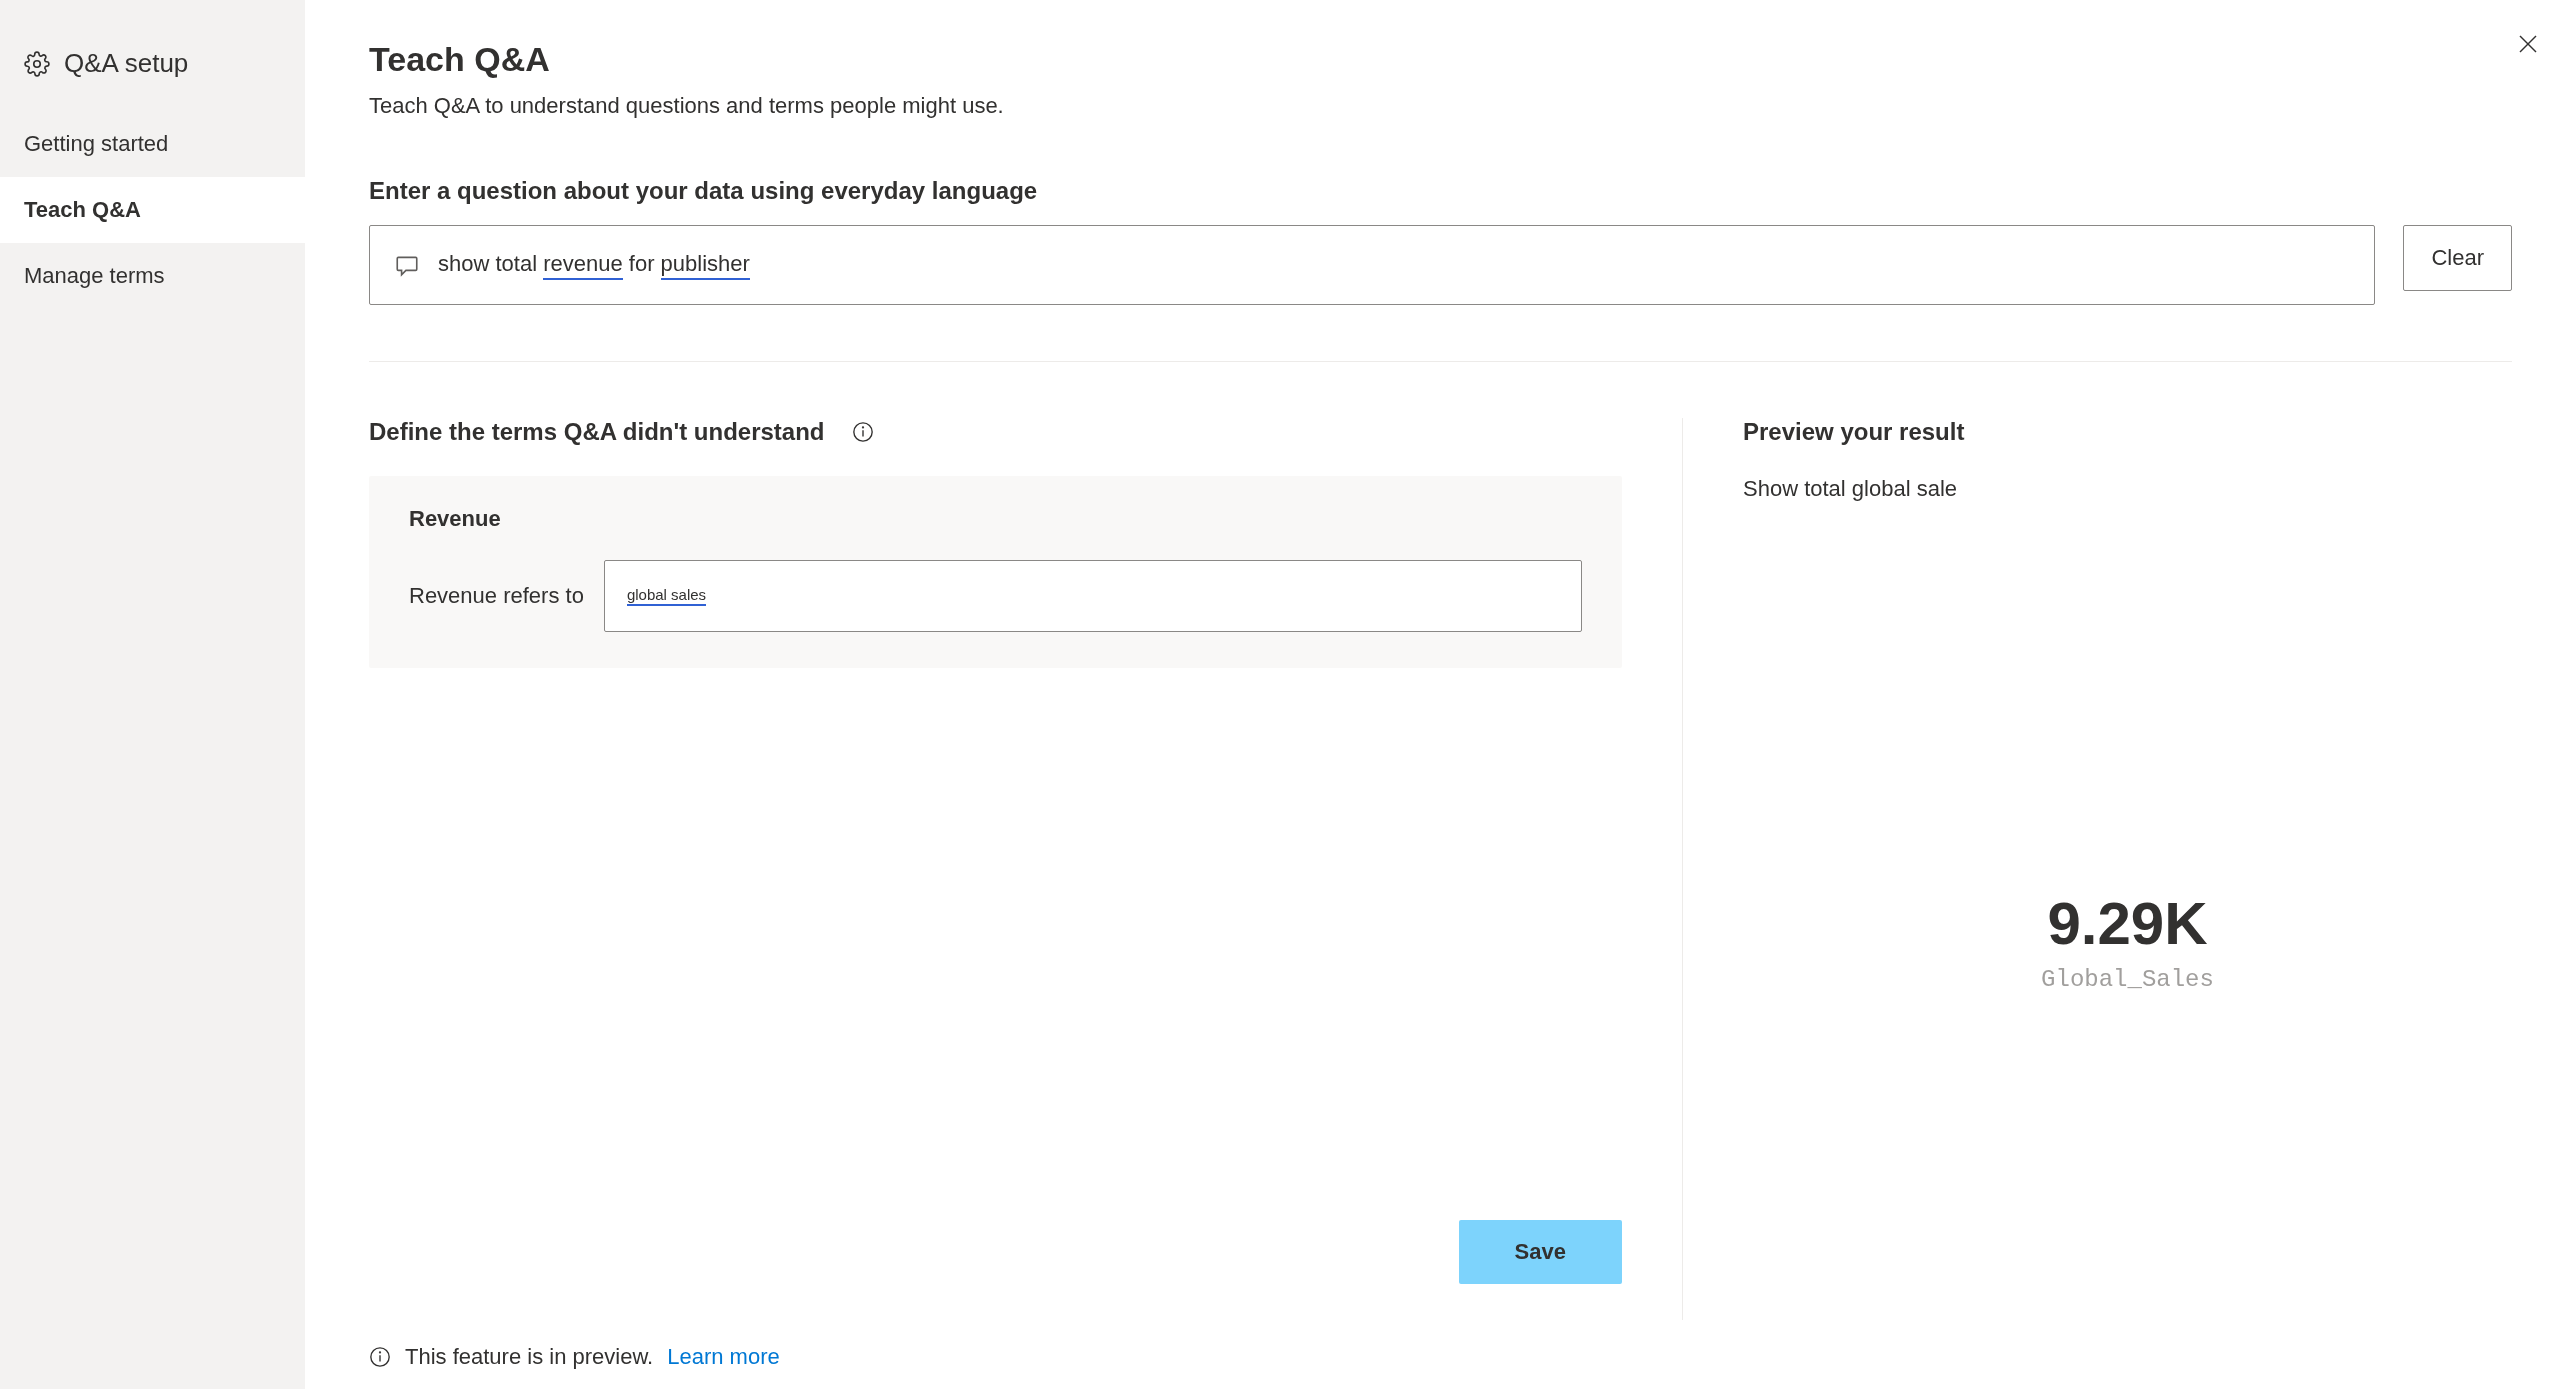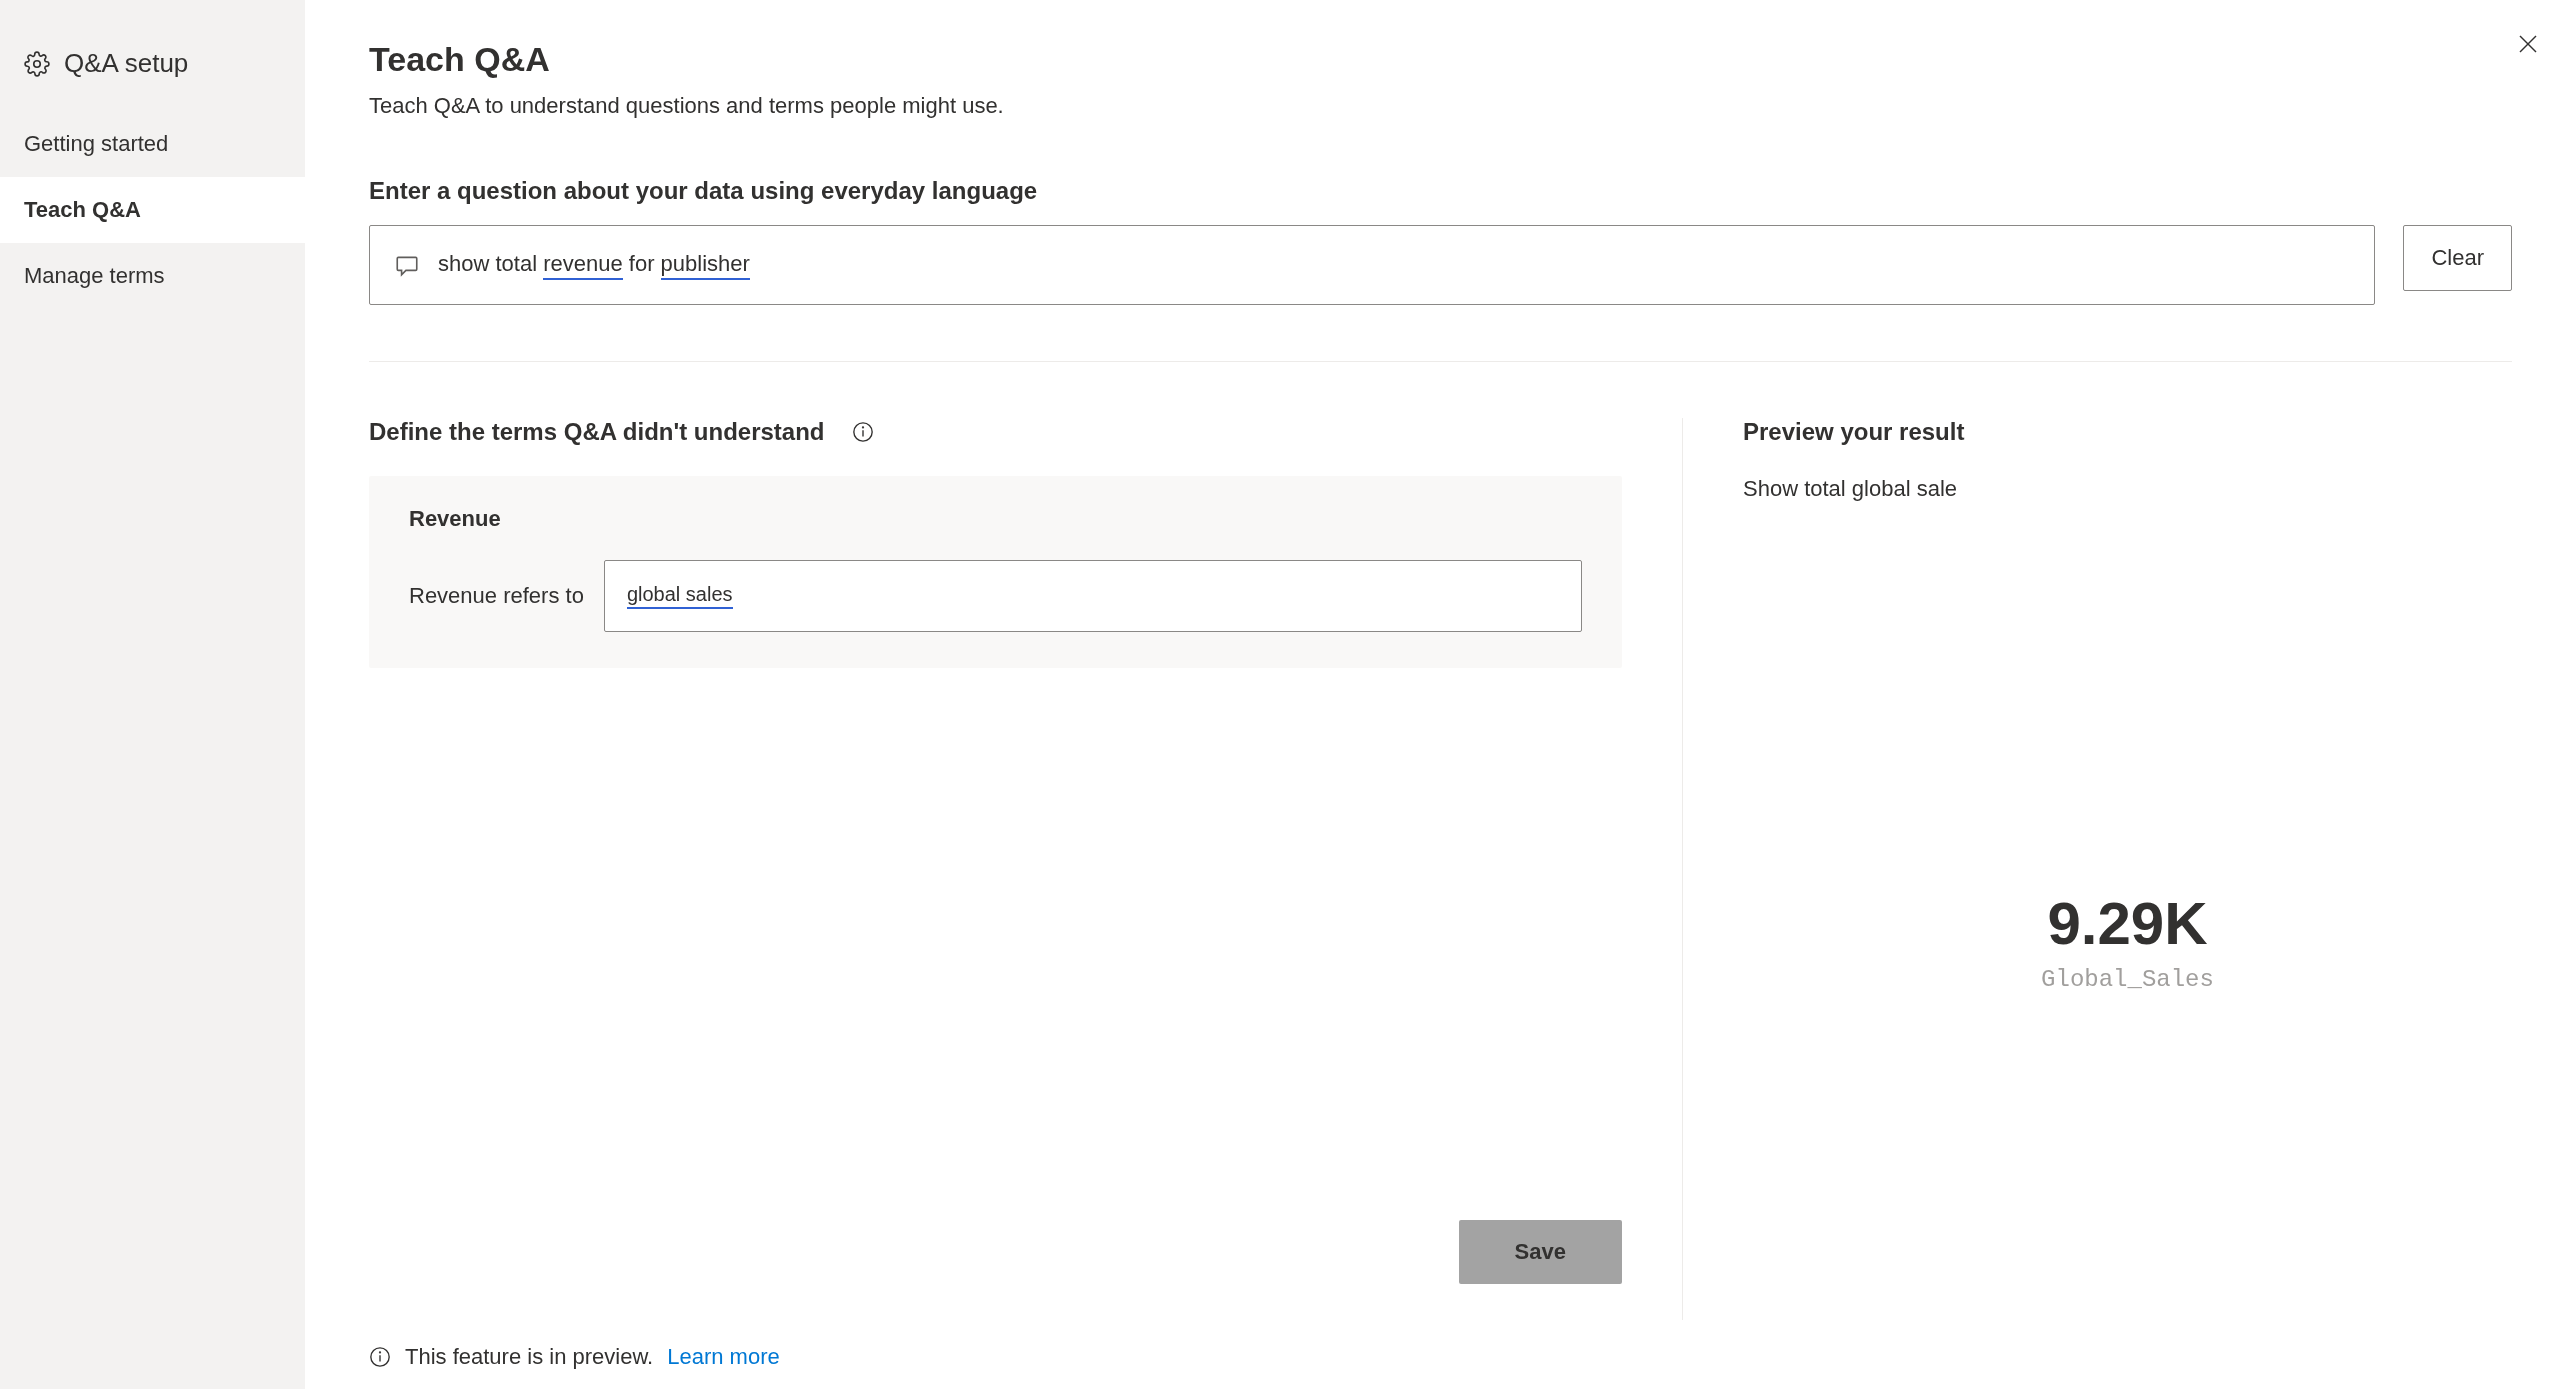--- a/index.html
+++ b/index.html
@@ -201,21 +201,21 @@
       flex: 1;
       border: 1px solid #8a8886;
       border-radius: 2px;
       height: 72px;
       padding: 0 22px;
       display: flex;
       align-items: center;
       background: #ffffff;
     }
     .term-input-text {
-      font-size: 20px;
+      font-size: 15px;
       color: #323130;
       border-bottom: 2px solid #3061d4;
       padding-bottom: 1px;
     }
     .preview-query {
       font-size: 22px;
       color: #323130;
       margin-bottom: 60px;
     }
     .preview-result {
@@ -236,21 +236,21 @@
       color: #a19f9d;
       font-family: Liberation Mono, monospace;
     }
     .save-row {
       margin-top: auto;
       display: flex;
       justify-content: flex-end;
       padding-bottom: 36px;
     }
     .save-btn {
-      background: #a3a3a3;
+      background: #7dd3fc;
       border: none;
       border-radius: 2px;
       padding: 0 56px;
       height: 64px;
       font-size: 22px;
       font-weight: 600;
       color: #323130;
       cursor: pointer;
       font-family: inherit;
     }

